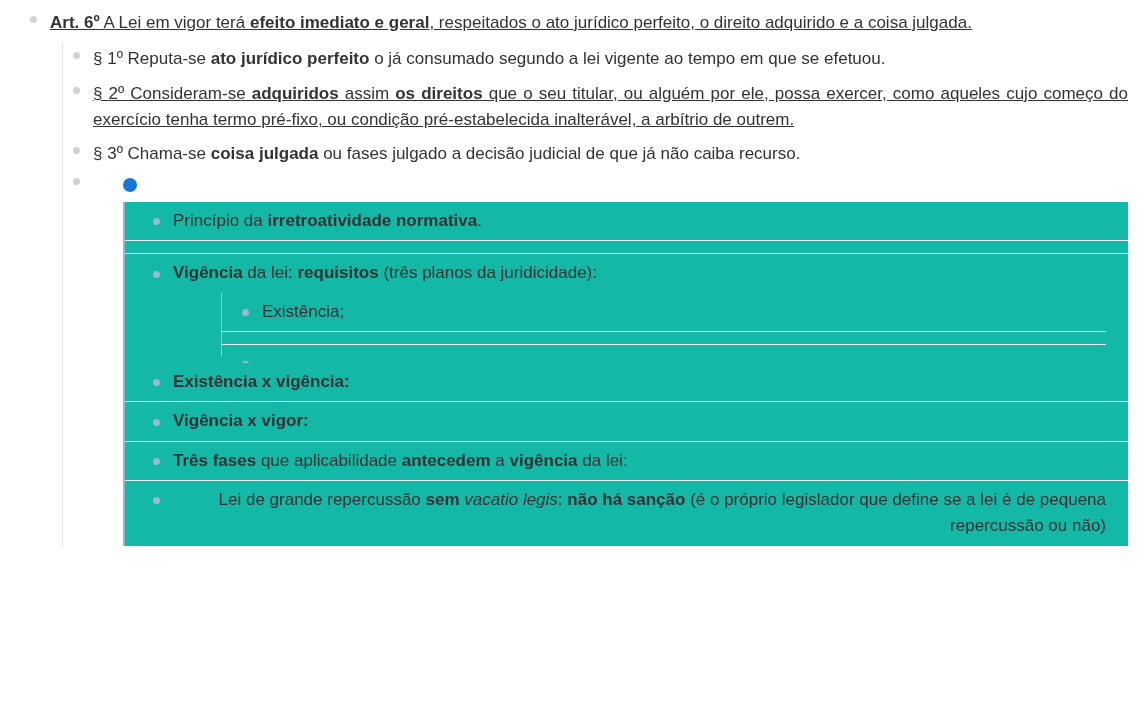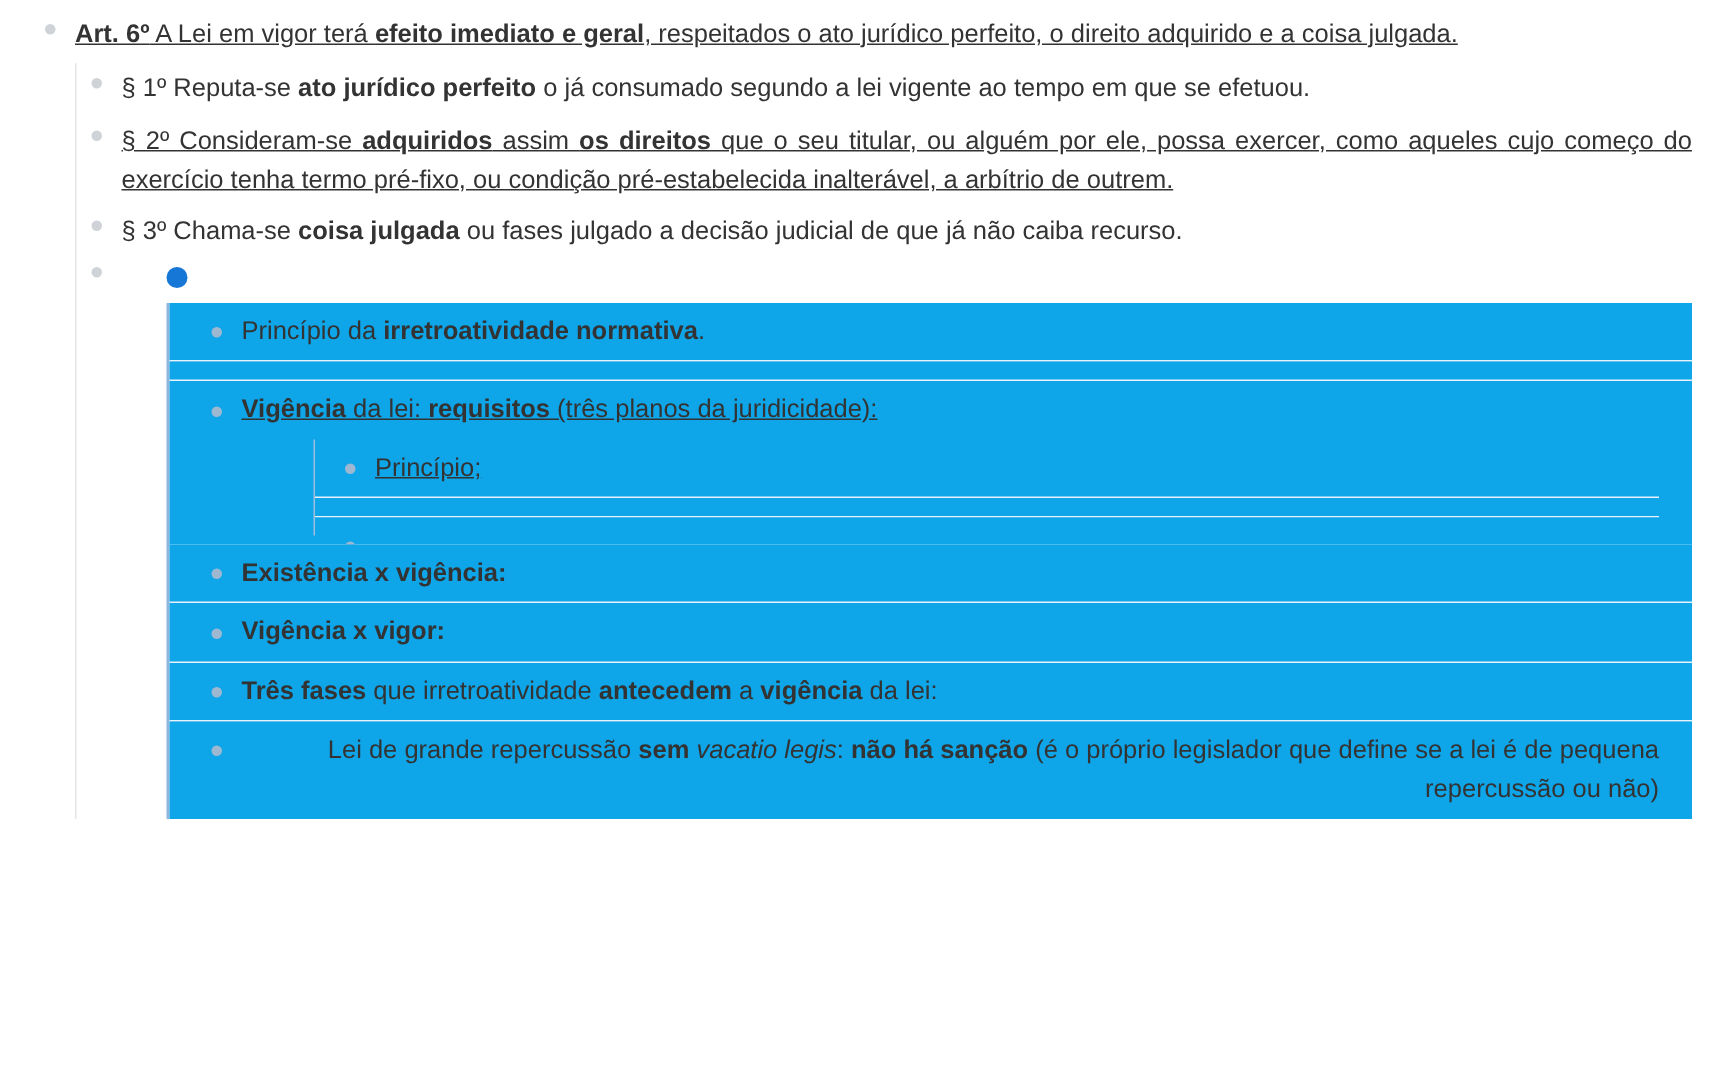--- a/index.html
+++ b/index.html
@@ -83,21 +83,21 @@
     border-radius: 50%;
     background: #1777d6;
     vertical-align: middle;
   }
   .hl-tree {
     margin-left: 30px;
     border-left: 2px solid #8fb6dd;
   }
   .hl-row {
     position: relative;
-    background: #0ea5e9;
+    background: #14b8a6;
     border-bottom: 1px solid #e9f1fa;
     padding: 6px 22px 6px 48px;
   }
   .hl-row > .bullet-dot {
     left: 28px;
     top: 0.95em;
     background: #9fb8d1;
   }
   .hl-sub {
     margin-left: 48px;
@@ -117,21 +117,21 @@
 <div class="page">
 
 <ul class="outline">
 
   <li class="li-gap">
     <span class="bullet-dot"></span>
     <div class="item-text justify">
       <strong>Art. 6º</strong><span> A Lei em vigor terá </span><strong>efeito imediato e geral</strong><span>, respeitados o ato jurídico perfeito, o direito adquirido e a coisa julgada.</span>
     </div>
 
-    <ul class="outline tree-border" style="margin-left:0; margin-top:6px;">
+    <ul class="outline tree-border" style="margin-left:12px; margin-top:6px;">
 
       <li class="li-gap-lg">
         <span class="bullet-dot"></span>
         <div class="item-text">
           <span>§ 1º Reputa-se </span><strong>ato jurídico perfeito</strong><span> o já consumado segundo a lei vigente ao tempo em que se efetuou.</span>
         </div>
       </li>
 
       <li class="li-gap-lg">
         <span class="bullet-dot"></span>
@@ -159,29 +159,29 @@
             <span class="bullet-dot"></span>
             <span>
               <span>Princípio da </span><strong>irretroatividade normativa</strong><span>.</span>
             </span>
           </div>
 
           <div class="hl-row">
             <span class="bullet-dot"></span>
           </div>
 
-          <div class="hl-row" style="border-bottom:none;text-decoration:underline;">
+          <div class="hl-row" style="border-bottom:none;">
             <span class="bullet-dot"></span>
             <span>
               <strong>Vigência</strong><span> da lei: </span><strong>requisitos</strong><span> (três planos da juridicidade):</span>
             </span>
             <div class="hl-sub" style="margin-top:6px;">
               <div class="hl-row">
                 <span class="bullet-dot"></span>
-                <span>Princípio;</span>
+                <span>Existência;</span>
               </div>
               <div class="hl-row">
                 <span class="bullet-dot"></span>
               </div>
               <div class="hl-row" style="border-bottom:none;">
                 <span class="bullet-dot"></span>
               </div>
             </div>
           </div>
 
@@ -191,21 +191,21 @@
           </div>
 
           <div class="hl-row">
             <span class="bullet-dot"></span>
             <strong>Vigência x vigor:</strong>
           </div>
 
           <div class="hl-row">
             <span class="bullet-dot"></span>
             <span>
-              <strong>Três fases</strong><span> que irretroatividade </span><strong>antecedem</strong><span> a </span><strong>vigência</strong><span> da lei:</span>
+              <strong>Três fases</strong><span> que aplicabilidade </span><strong>antecedem</strong><span> a </span><strong>vigência</strong><span> da lei:</span>
             </span>
           </div>
 
           <div class="hl-row" style="border-bottom:none;text-align:right;">
             <span class="bullet-dot"></span>
             <span>
               <span>Lei de grande repercussão </span><strong>sem</strong><span> </span><em>vacatio legis</em><span>: </span><strong>não há sanção</strong><span> (é o próprio legislador que define se a lei é de pequena repercussão ou não)</span>
             </span>
           </div>
 

